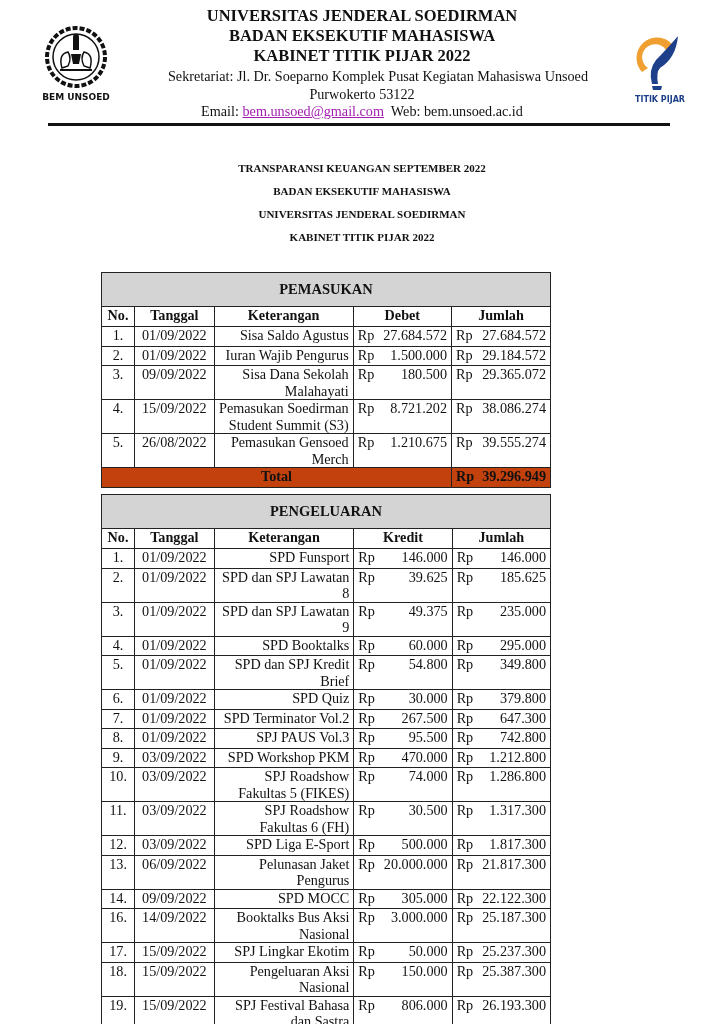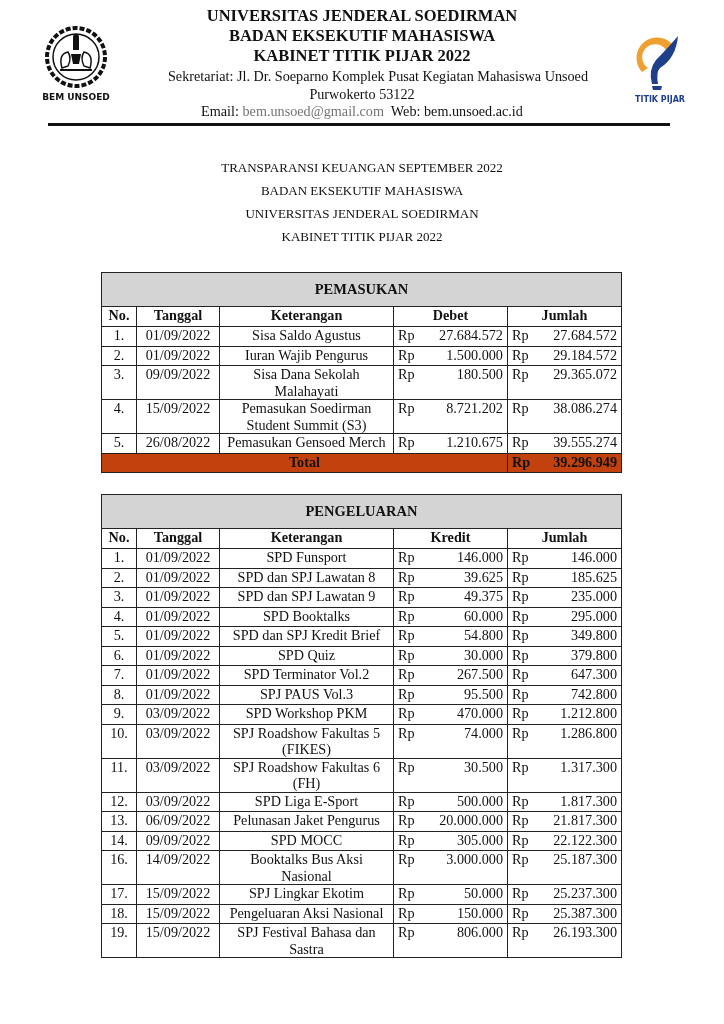--- a/index.html
+++ b/index.html
@@ -5,37 +5,37 @@
   html, body { margin:0; padding:0; background:#ffffff; }
   body { width:724px; height:1024px; position:relative; overflow:hidden;
          font-family:"Liberation Serif", serif; color:#111; }
 
   
   .logo-left { position:absolute; left:38px; top:24px; width:76px; height:78px; }
   .logo-right { position:absolute; left:626px; top:28px; width:68px; height:80px; }
   .lh { position:absolute; left:0; width:724px; text-align:center; white-space:nowrap; }
   .lh-title { font-weight:bold; font-size:16.5px; line-height:20px; }
   .lh-small { font-size:14.2px; line-height:18px; }
-  .lh-email { color:#737373; }
+  .lh-email { color:#a21caf; text-decoration:underline; }
   .rule { position:absolute; left:48px; top:123px; width:622px; height:3px; background:#111; }
 
   
-  .doc-title { position:absolute; left:0; width:724px; text-align:center; font-weight:normal;
-               font-size:13px; line-height:22px; white-space:nowrap; }
+  .doc-title { position:absolute; left:0; width:724px; text-align:center; font-weight:bold;
+               font-size:11px; line-height:22px; white-space:nowrap; }
 
   
-  table.fin { position:absolute; left:101px; width:521px; border-collapse:collapse;
+  table.fin { position:absolute; left:101px; width:450px; border-collapse:collapse;
               font-size:14.2px; line-height:16.5px; }
   table.fin td, table.fin th { border:1px solid #222; padding:0 4px; vertical-align:top; }
   table.fin th { font-weight:bold; text-align:center; height:19px; }
   .sec-head { background:#d4d4d4; height:33px !important; vertical-align:middle !important;
               font-size:14.5px; }
   .c-no { width:26px; text-align:center; }
   .c-date { width:74px; text-align:center; }
-  .c-ket { width:165px; text-align:center; }
+  .c-ket { width:165px; text-align:right; }
   .c-rp { width:18px; text-align:left; border-right:none !important; }
   .c-amt { text-align:right; border-left:none !important; }
   table.fin td { height:18.5px; }
   .total-row td { background:#c2410c; font-weight:bold; }
   .total-label { text-align:center !important; }
 </style>
 </head>
 <body>
 
 <div class="logo-left">

